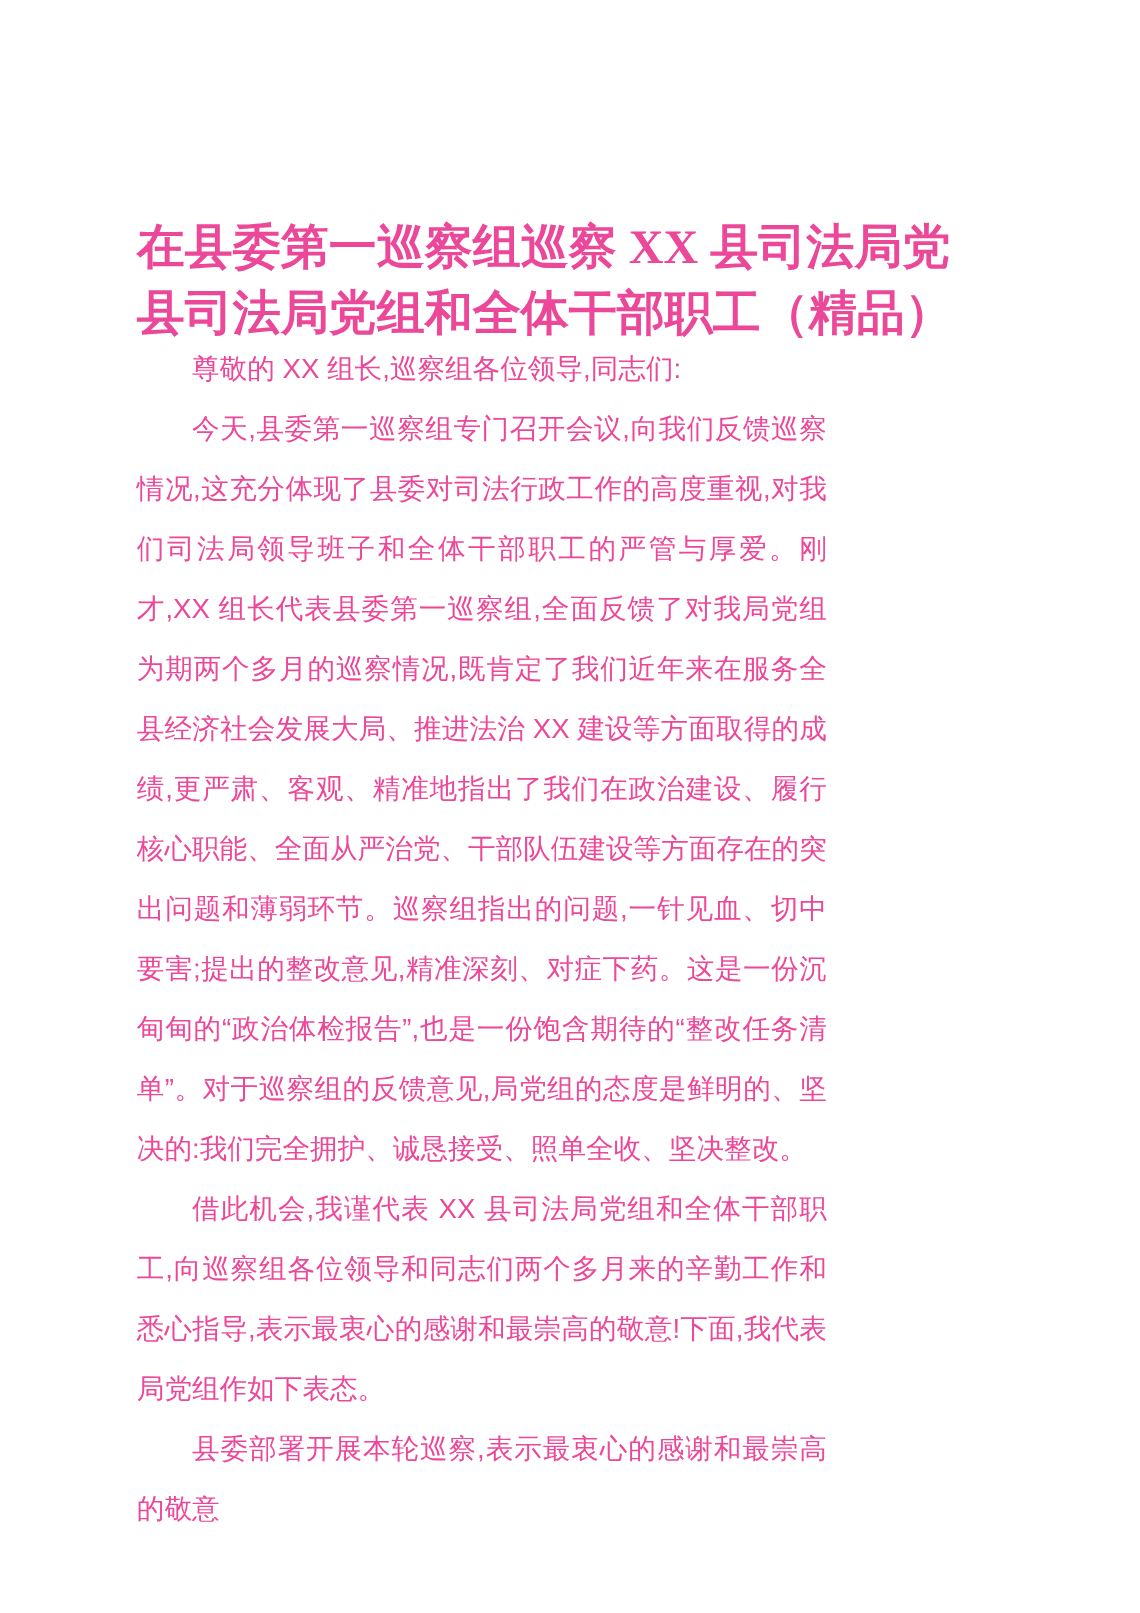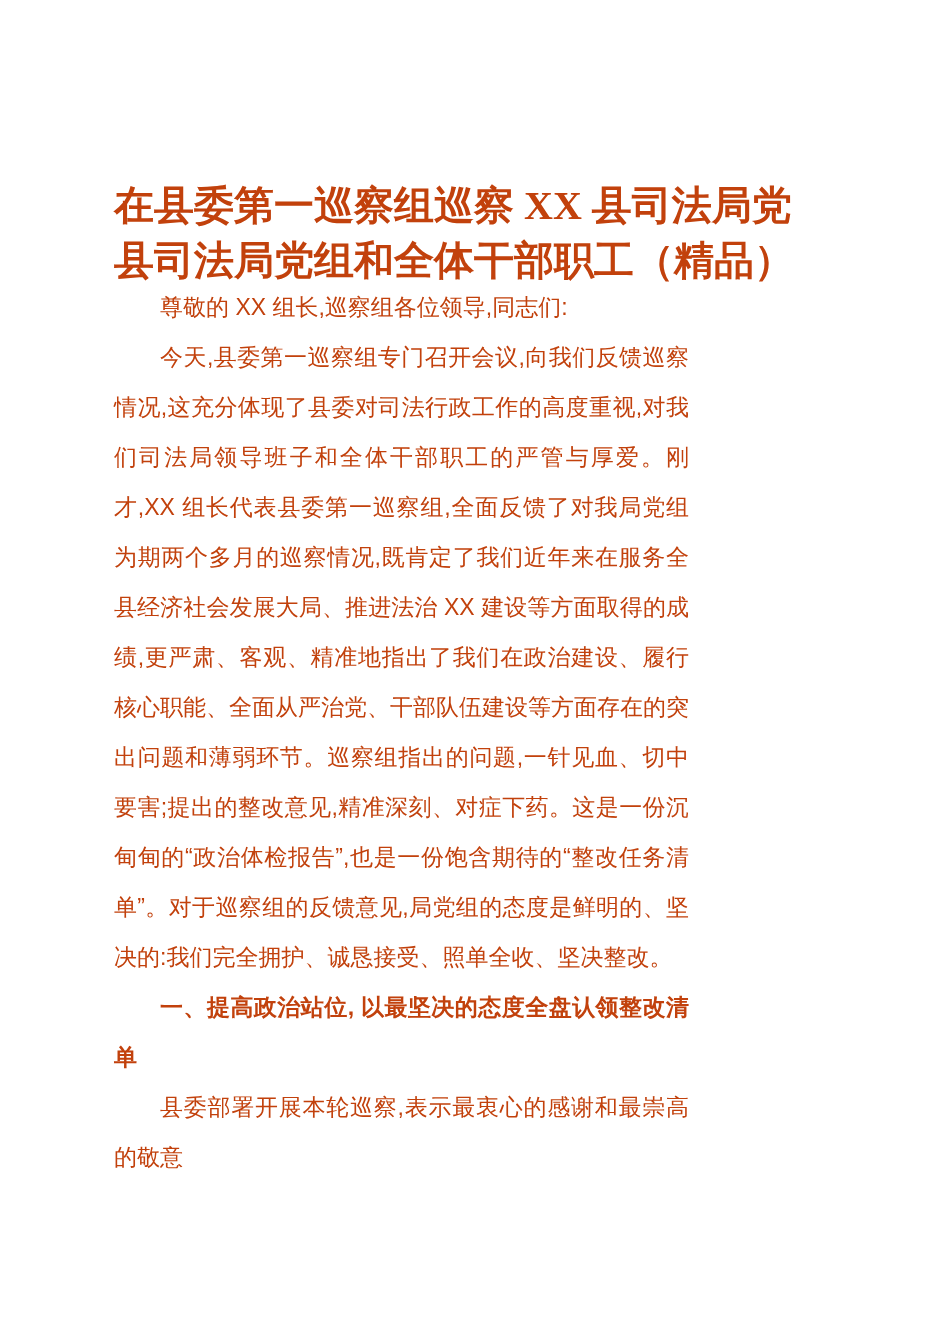--- a/index.html
+++ b/index.html
@@ -11,21 +11,21 @@
     width: 950px;
     height: 1344px;
     overflow: hidden;
   }
   .page {
     box-sizing: border-box;
     width: 793px;
     height: 1344px;
     padding: 178px 104px 0 114px;
     background: #ffffff;
-    color: #c2410c;
+    color: #ec4899;
   }
   .doc-title .title-line {
     font-family: "Liberation Serif", serif;
     font-weight: 700;
     font-size: 40px;
     line-height: 55px;
     text-align: center;
     white-space: nowrap;
   }
   .doc-body {
@@ -47,16 +47,16 @@
 <body>
 
 <div class="page">
   <header class="doc-title">
       <div class="title-line">在县委第一巡察组巡察 XX 县司法局党</div>
       <div class="title-line">县司法局党组和全体干部职工（精品）</div>
     </header>
   <main class="doc-body">
       <p class="body">尊敬的 XX 组长,巡察组各位领导,同志们:</p>
       <p class="body">今天,县委第一巡察组专门召开会议,向我们反馈巡察情况,这充分体现了县委对司法行政工作的高度重视,对我们司法局领导班子和全体干部职工的严管与厚爱。刚才,XX 组长代表县委第一巡察组,全面反馈了对我局党组为期两个多月的巡察情况,既肯定了我们近年来在服务全县经济社会发展大局、推进法治 XX 建设等方面取得的成绩,更严肃、客观、精准地指出了我们在政治建设、履行核心职能、全面从严治党、干部队伍建设等方面存在的突出问题和薄弱环节。巡察组指出的问题,一针见血、切中要害;提出的整改意见,精准深刻、对症下药。这是一份沉甸甸的“政治体检报告”,也是一份饱含期待的“整改任务清单”。对于巡察组的反馈意见,局党组的态度是鲜明的、坚决的:我们完全拥护、诚恳接受、照单全收、坚决整改。</p>
-      <p class="heading">一、提高政治站位, 以最坚决的态度全盘认领整改清单</p>
+      <p class="body">借此机会,我谨代表 XX 县司法局党组和全体干部职工,向巡察组各位领导和同志们两个多月来的辛勤工作和悉心指导,表示最衷心的感谢和最崇高的敬意!下面,我代表局党组作如下表态。</p>
       <p class="body">县委部署开展本轮巡察,表示最衷心的感谢和最崇高的敬意</p>
     </main>
 </div>
 
 </body></html>

